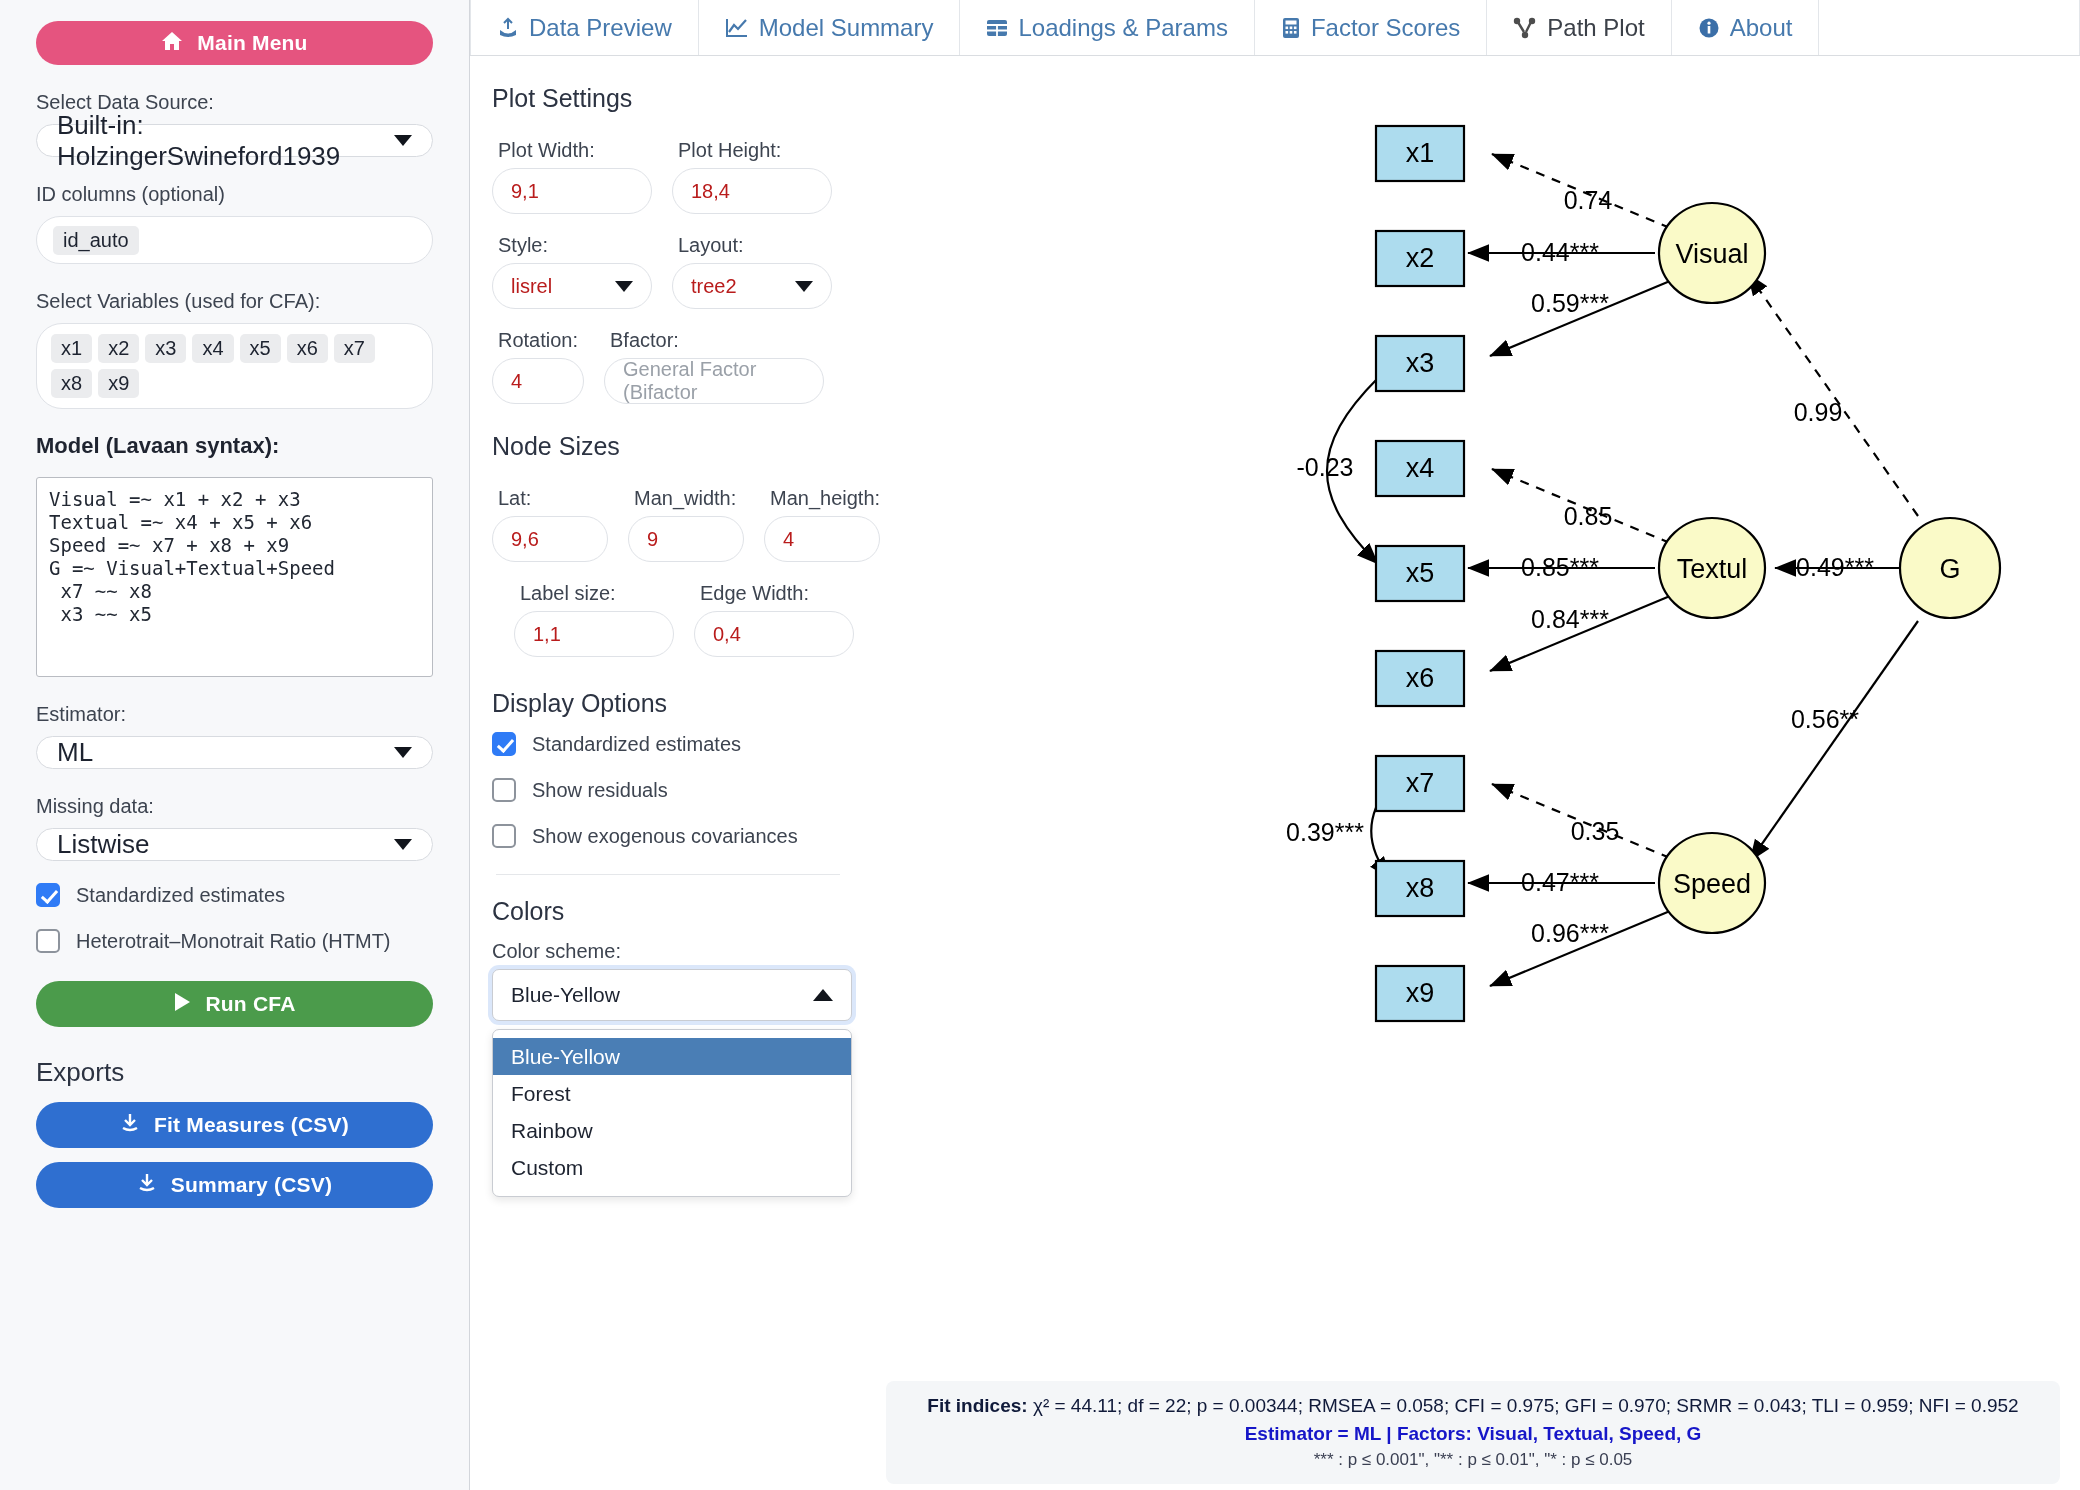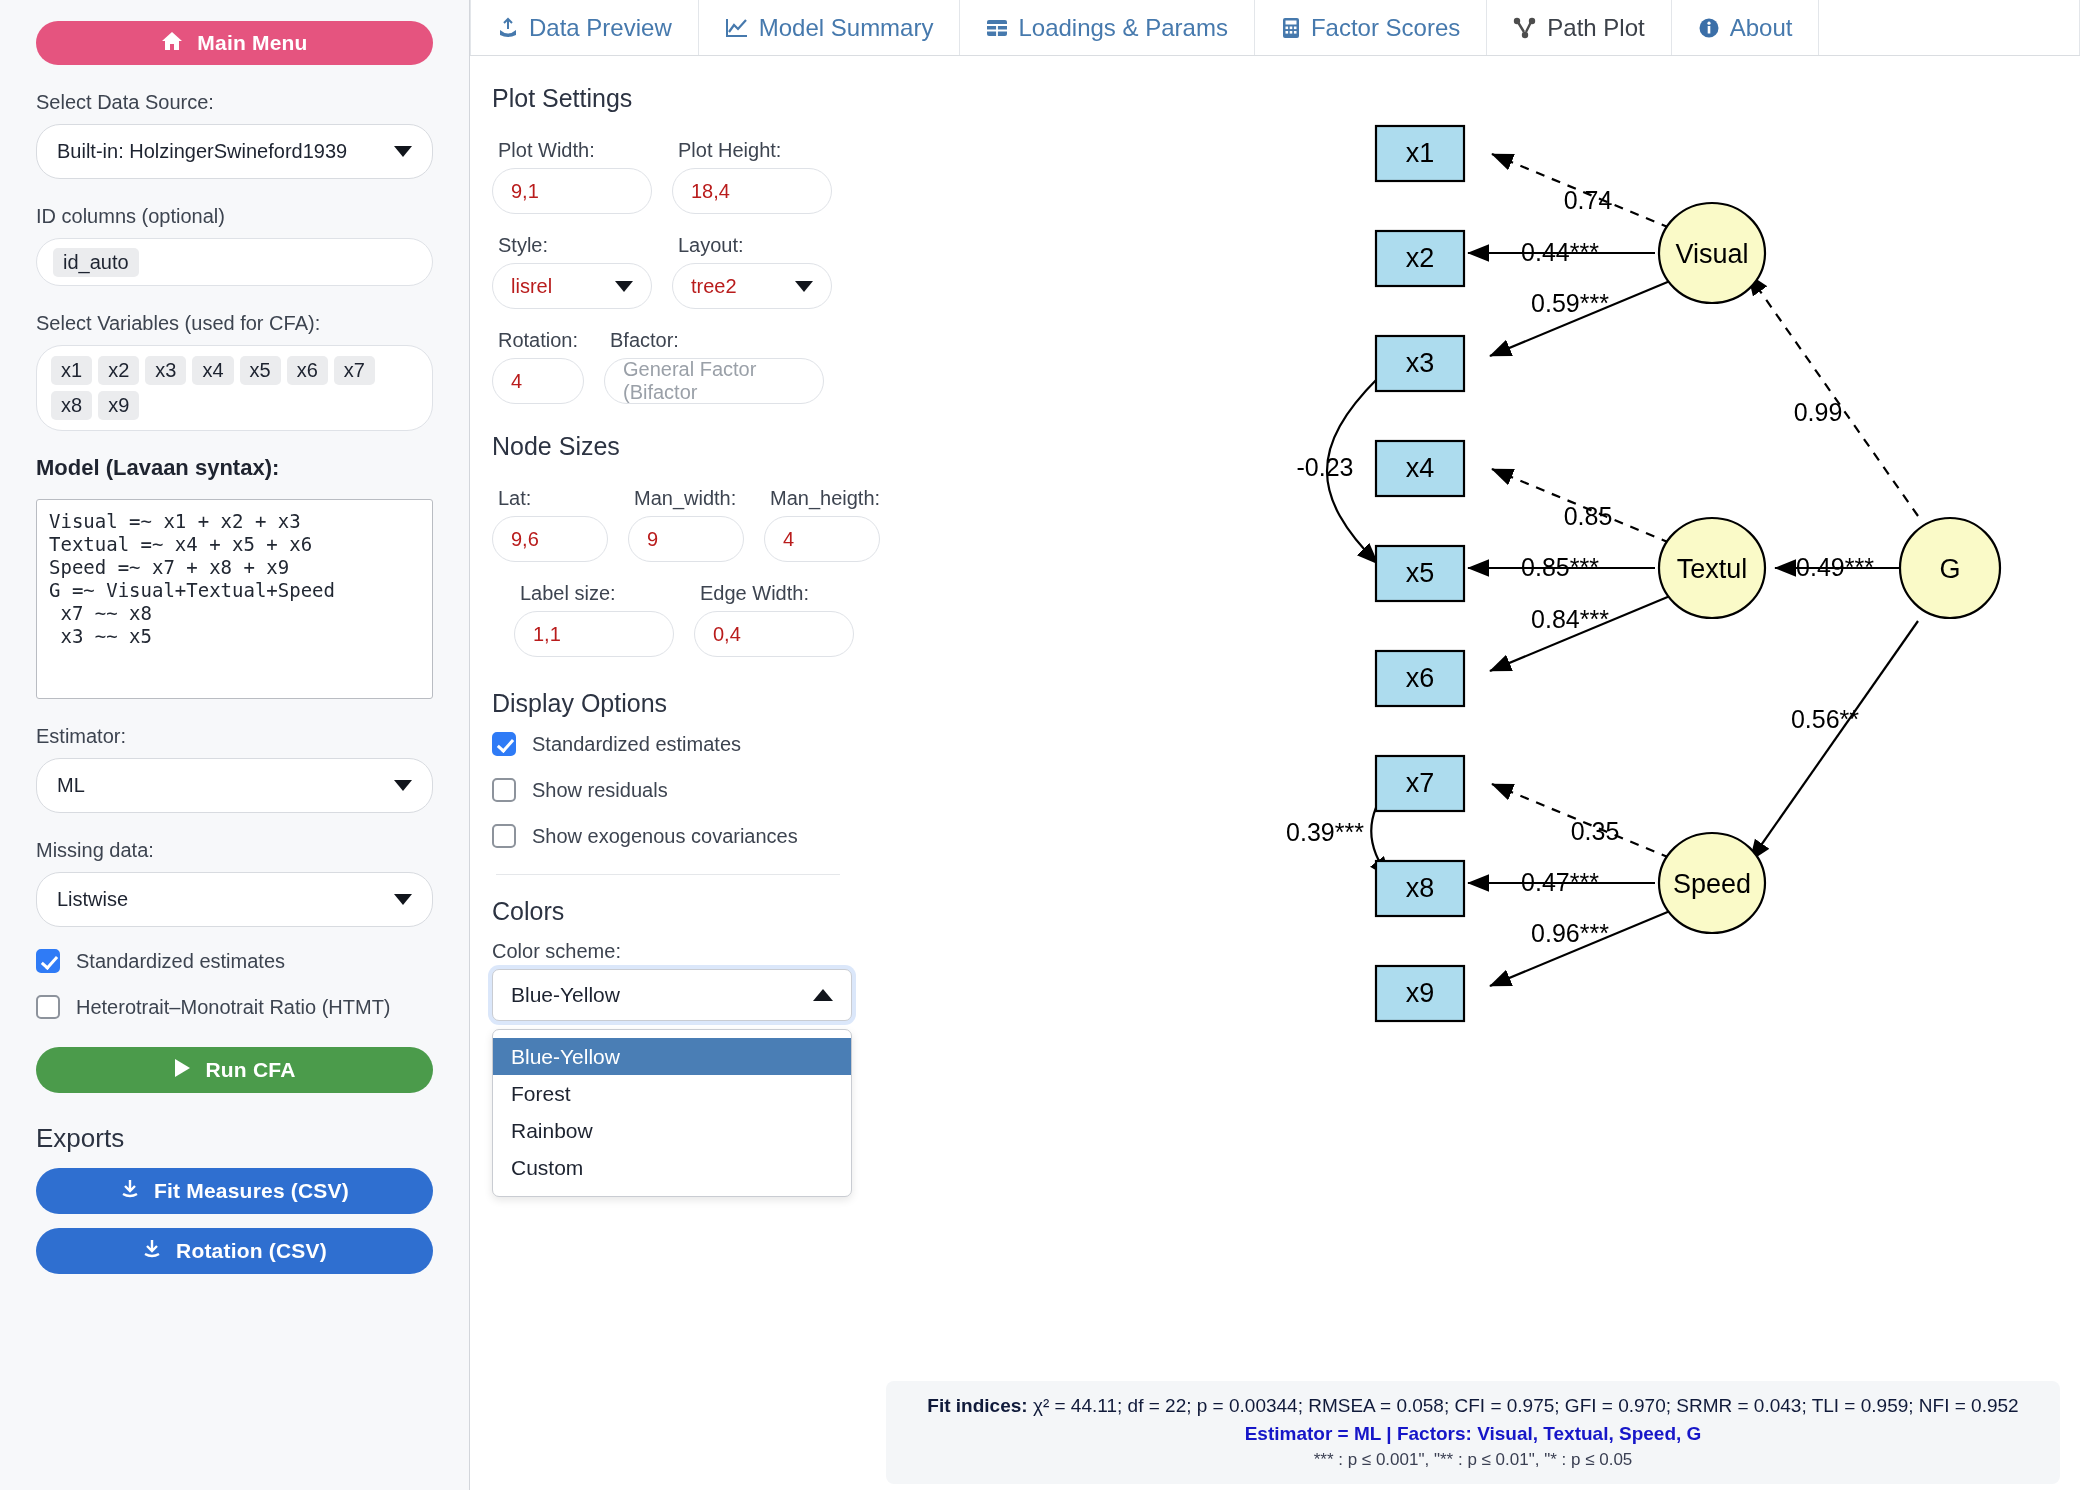--- a/index.html
+++ b/index.html
@@ -29,24 +29,24 @@
     cursor:pointer; letter-spacing:.2px;
   }
   .btn-main   { background:#e5547f; height:44px; margin-top:5px; }
   .btn-run    { background:#4b9b4b; height:46px; }
   .btn-export { background:#2f6fd0; height:46px; margin-top:14px; }
 
   .lbl { font-size:20px; color:#3d4450; margin:26px 0 10px 0; }
   .lbl-strong { font-size:22px; font-weight:bold; color:#1f2430; margin:24px 0 18px 0; }
 
   .select, .textbox {
-    width:100%; height:55px; background:#fff;
+    width:100%; height:33px; background:#fff;
     border:1px solid #d8dbe0; border-radius:24px;
     display:flex; align-items:center; padding:0 20px;
-    font-size:20px; color:#1d2330; position:relative;
+    font-size:26px; color:#1d2330; position:relative;
   }
   .select .caret {
     margin-left:auto; width:0;height:0;
     border-left:9px solid transparent; border-right:9px solid transparent;
     border-top:11px solid #11151c;
   }
   .tagbox {
     width:100%; min-height:48px; background:#fff;
     border:1px solid #dfe2e7; border-radius:26px;
     padding:10px 14px; display:flex; flex-wrap:wrap; gap:6px;
@@ -247,21 +247,21 @@
       <span>Fit Measures (CSV)</span>
     </button>
 
     <button class="btn btn-export">
       <span class="ico">
         <svg width="20" height="20" viewBox="0 0 20 20">
             <path d="M10 1 V11 M5 7 L10 12 L15 7" stroke="#fff" stroke-width="2.4" fill="none"></path>
             <path d="M3 15 Q10 19 17 15" stroke="#fff" stroke-width="2.4" fill="none"></path>
           </svg>
       </span>
-      <span>Rotation (CSV)</span>
+      <span>Summary (CSV)</span>
     </button>
   </div>
 
   <div class="main">
 
     <div class="tabs">
       <div class="tab">
         <span class="tab-ico">
           <svg width="22" height="22" viewBox="0 0 22 22">
               <path d="M11 2 L11 12 M7 6 L11 2 L15 6" stroke="#4679ad" stroke-width="2" fill="none"></path>

